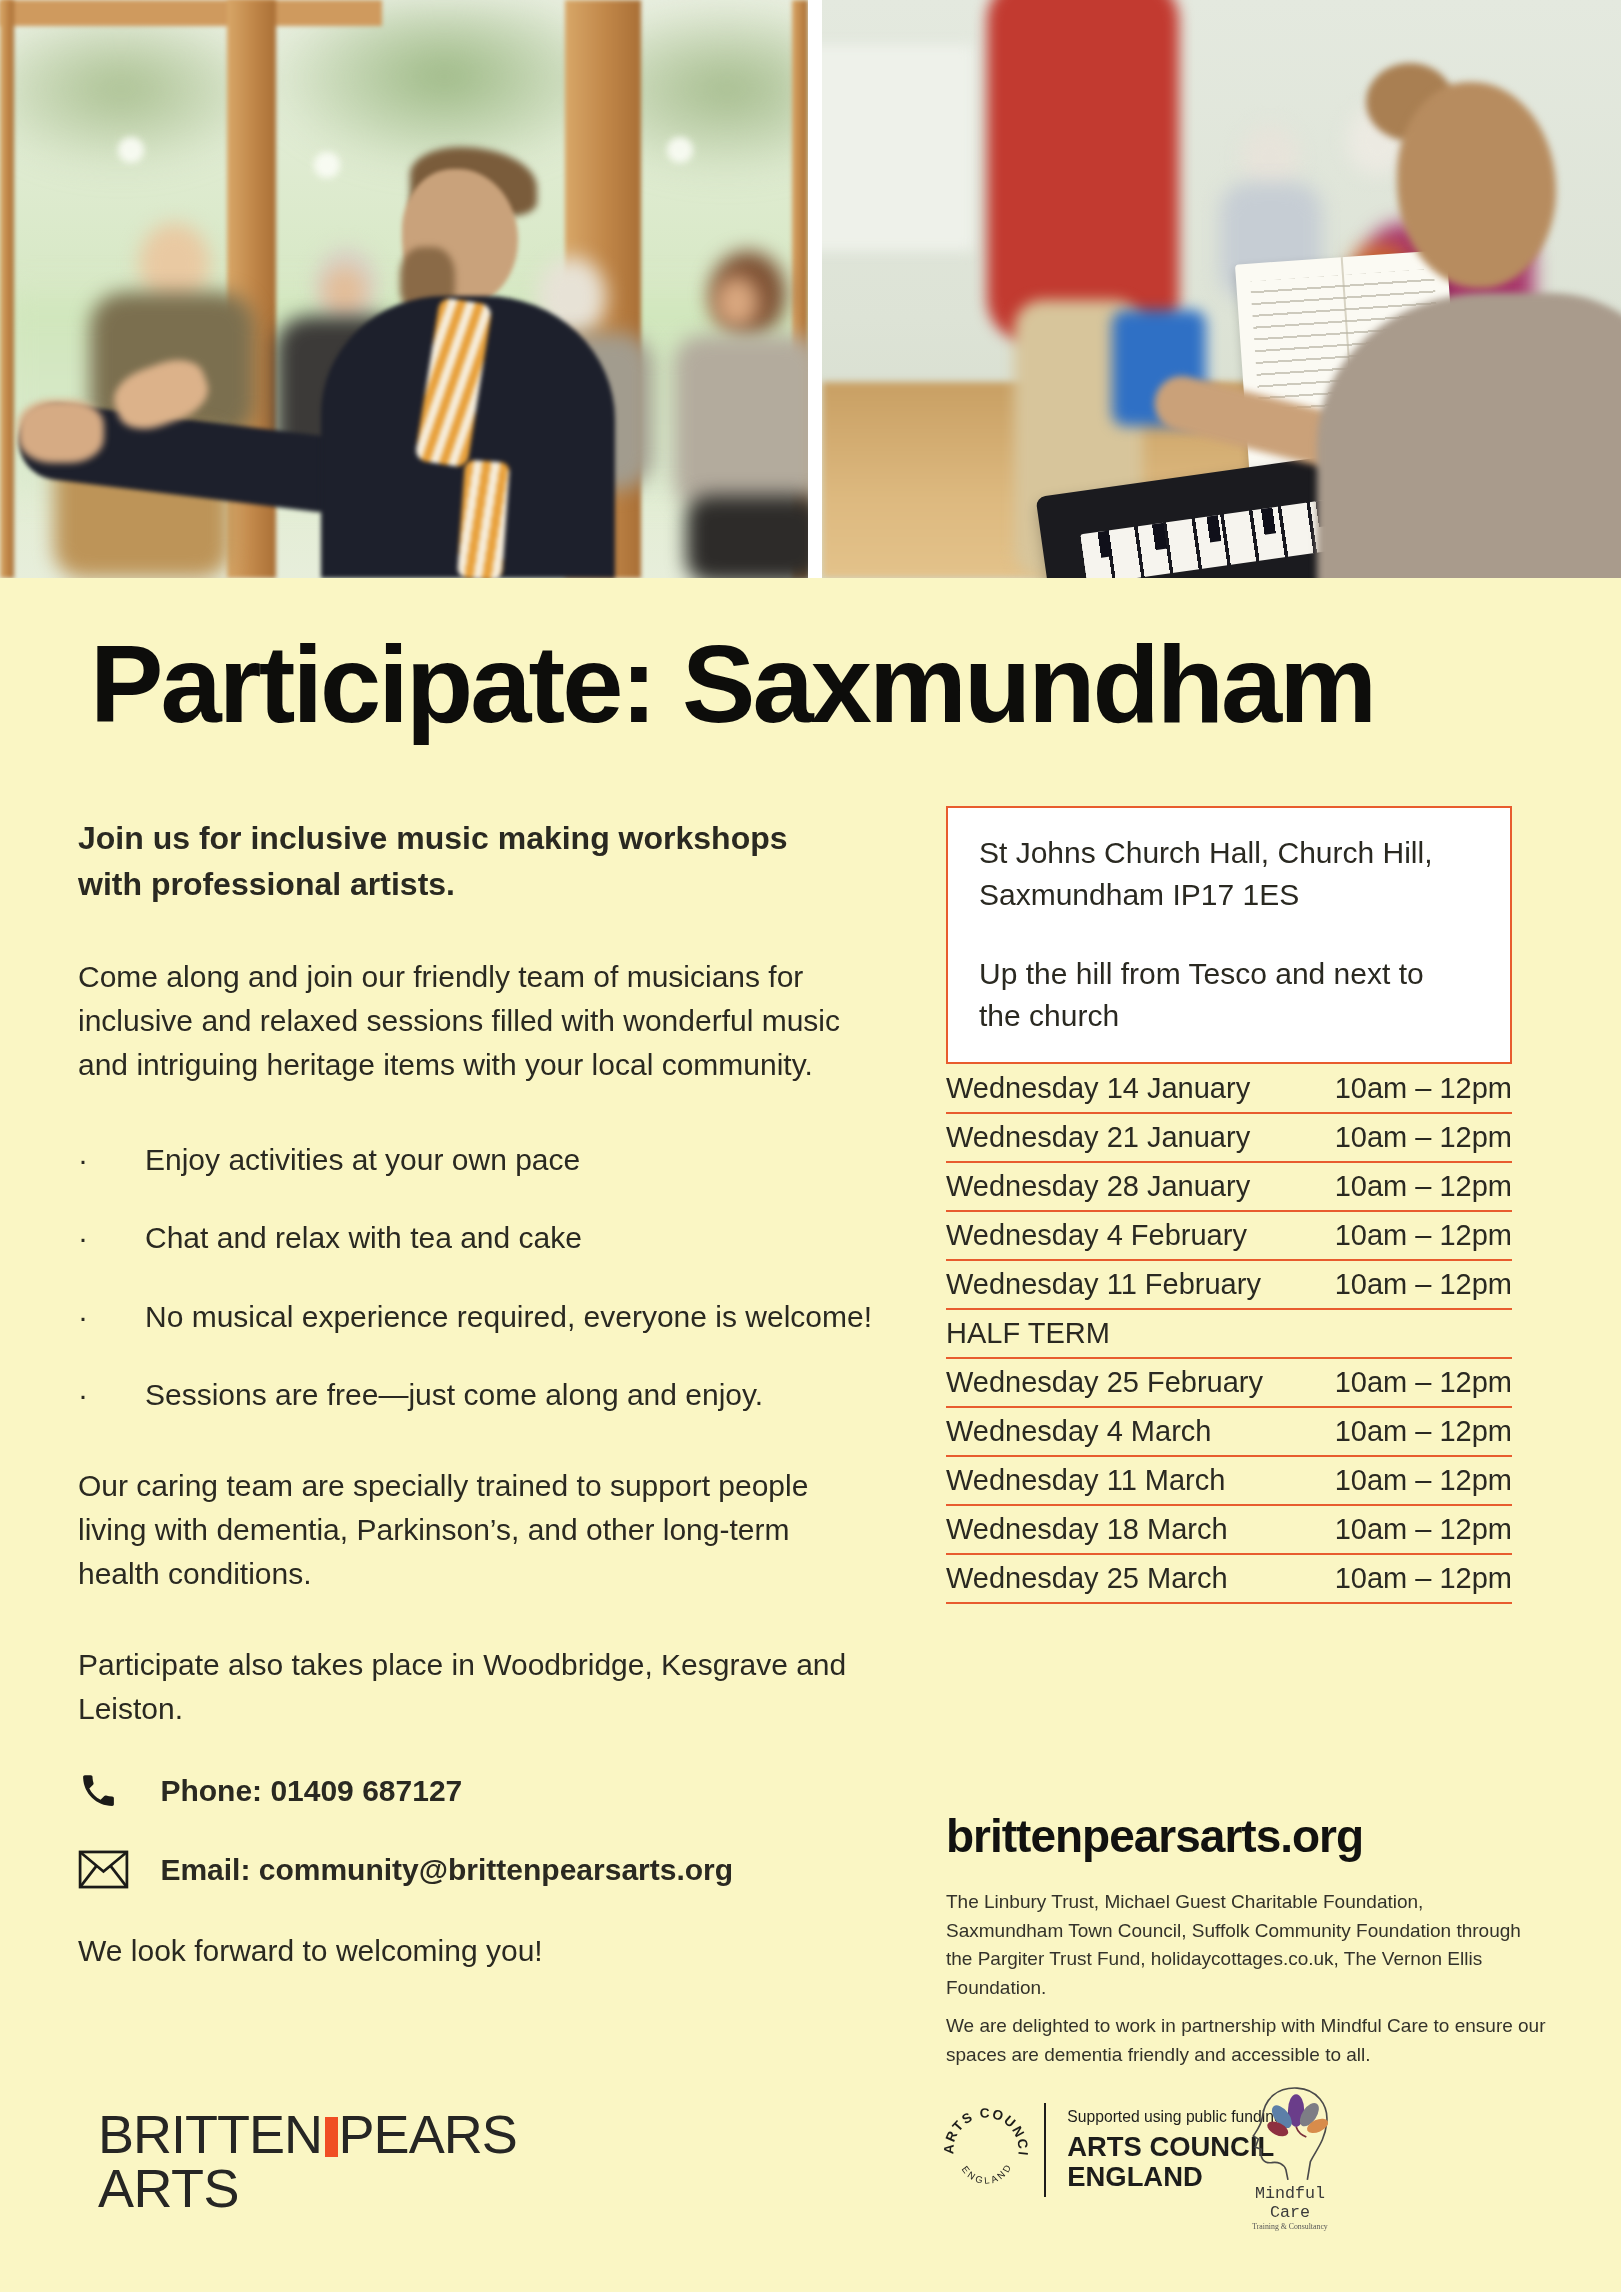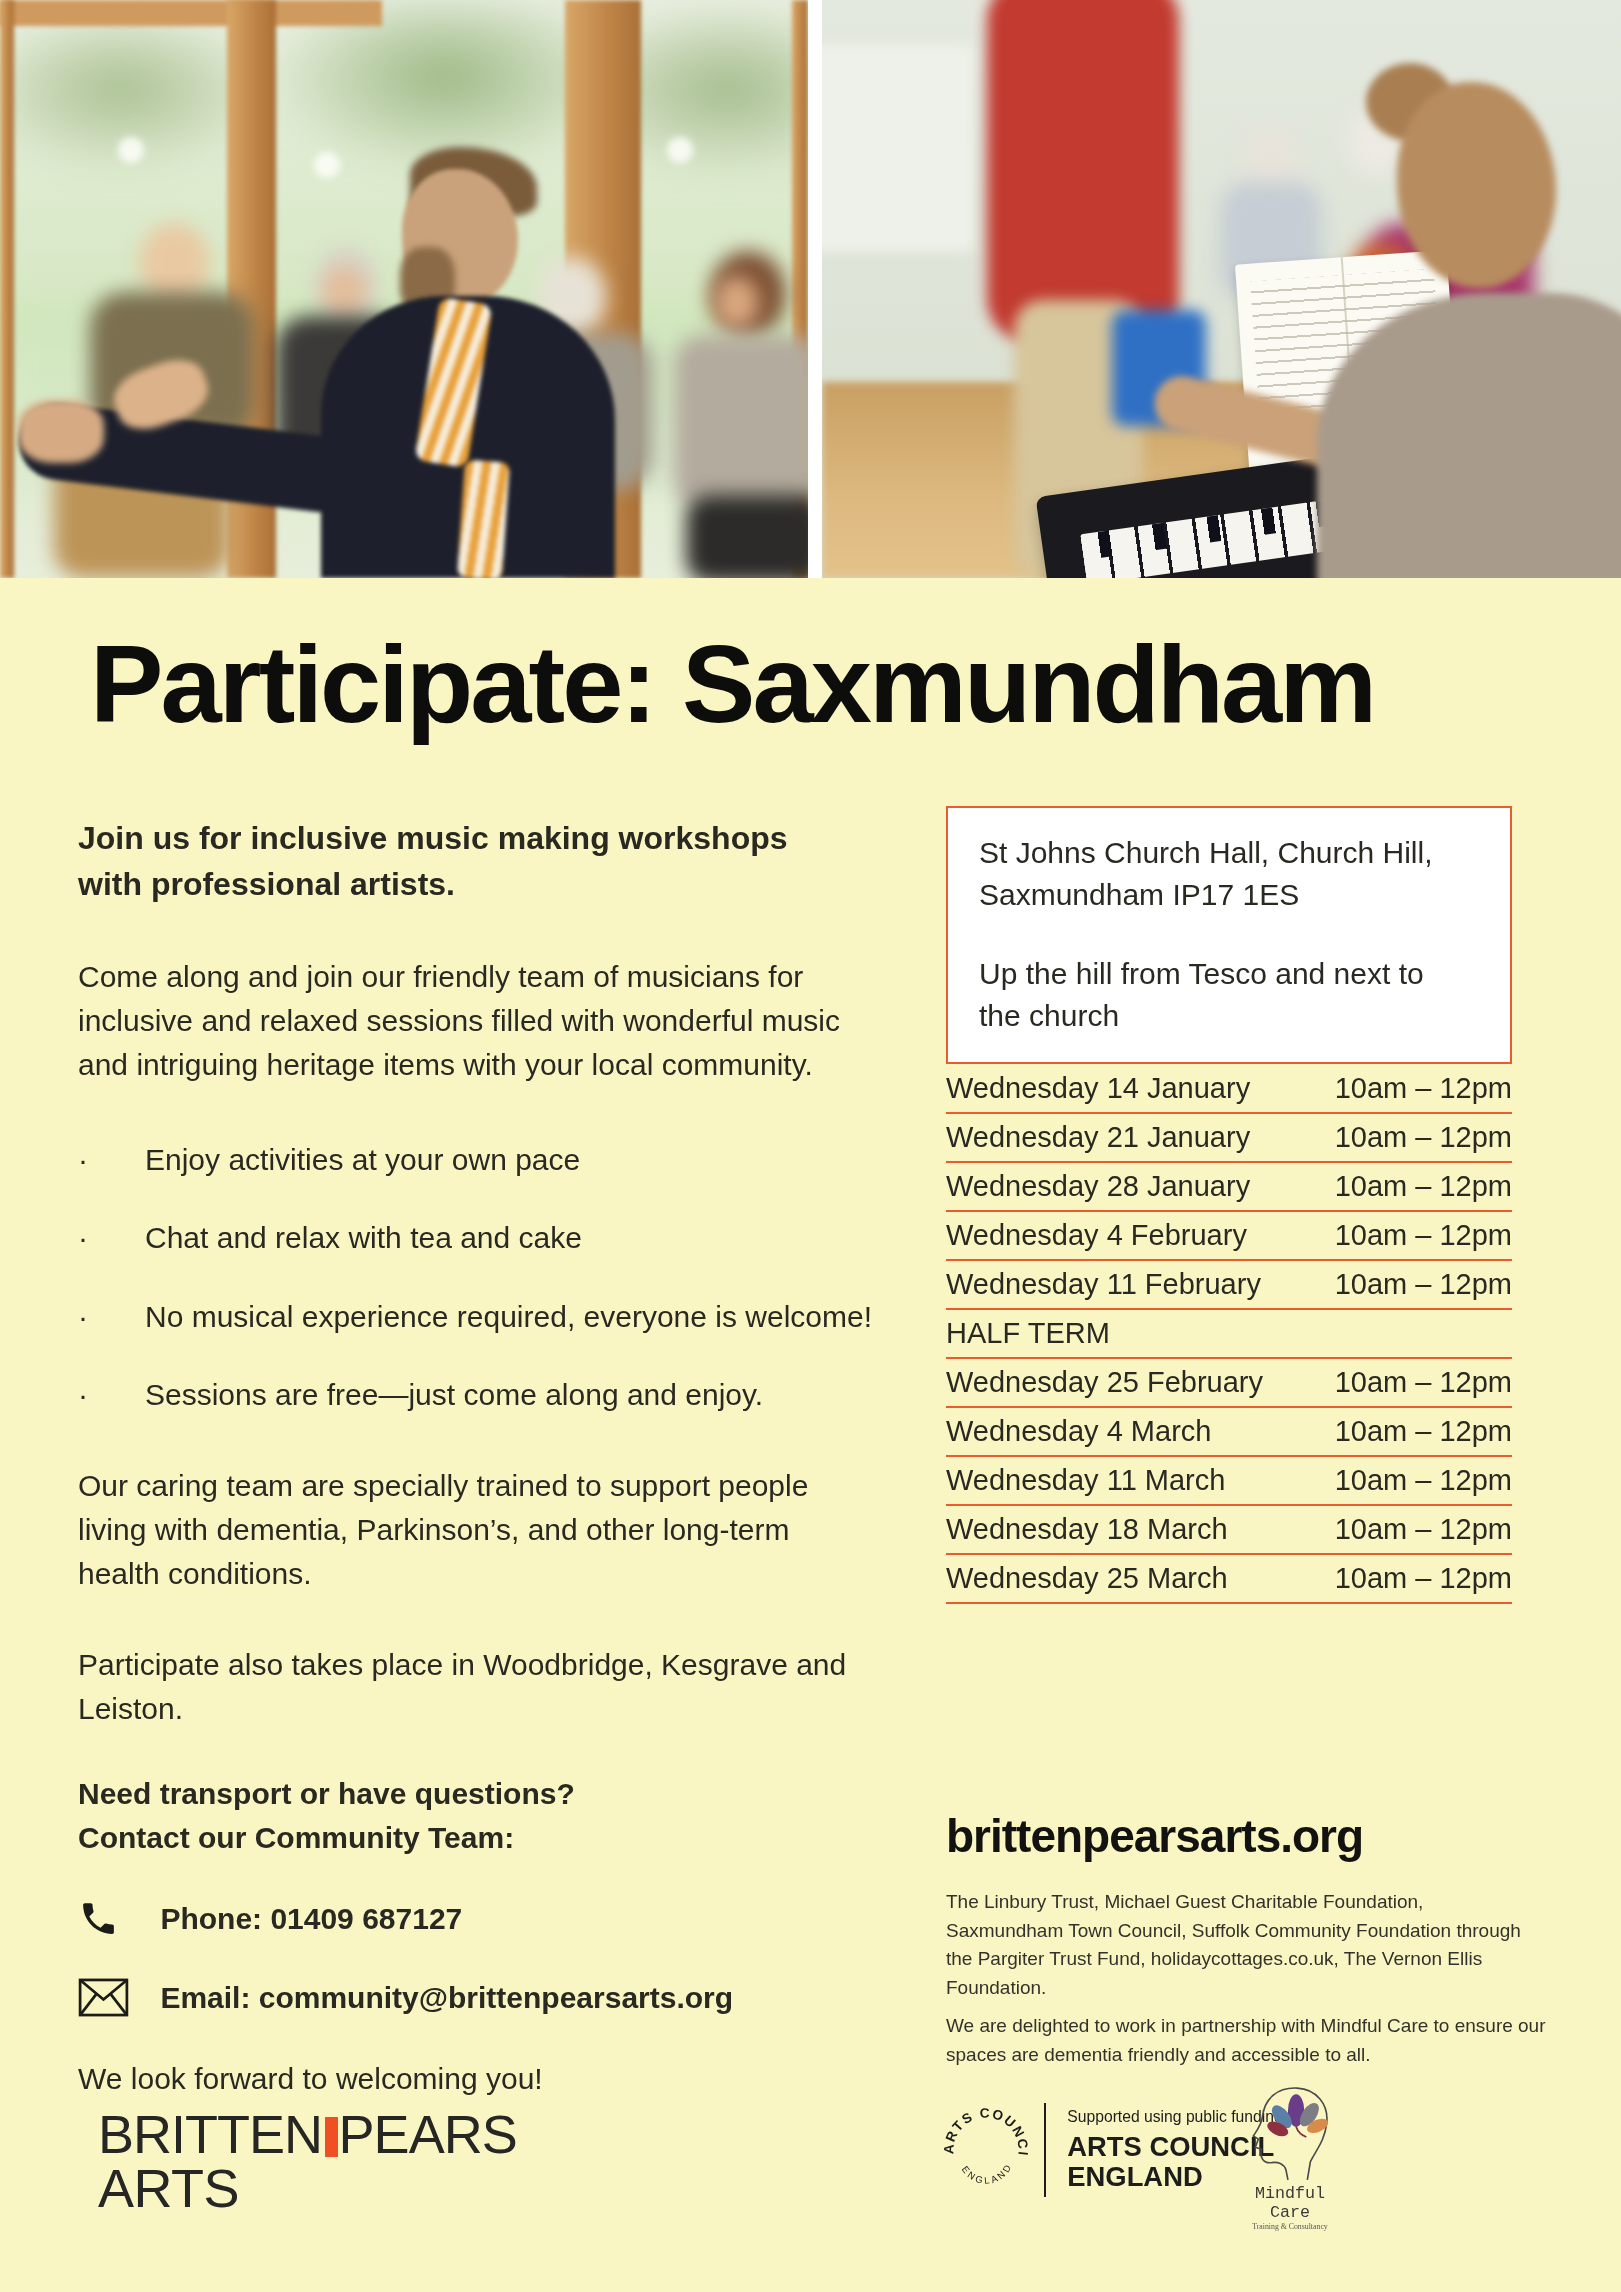--- a/index.html
+++ b/index.html
@@ -217,24 +217,20 @@
 
         <div class="bullet-row">
           <span class="bullet-dot">·</span>
           <span class="bullet-text">Sessions are free—just come along and enjoy.</span>
         </div>
       </div>
 
     <div class="para">Our caring team are specially trained to support people living with dementia, Parkinson’s, and other long-term health conditions.</div>
     <div class="para">Participate also takes place in Woodbridge, Kesgrave and Leiston.</div>
 
-    <div class="contact-heading">
-      <div>Need transport or have questions?</div>
-      <div>Contact our Community Team:</div>
-    </div>
 
     <div class="icon-row">
       <span class="ic">
         <svg width="41" height="41" viewBox="0 0 24 24">
             <path fill="#1b1b18" d="M6.62 10.79c1.44 2.83 3.76 5.14 6.59 6.59l2.2-2.2c.27-.27.67-.36 1.02-.24 1.12.37 2.33.57 3.57.57.55 0 1 .45 1 1V20c0 .55-.45 1-1 1-9.39 0-17-7.61-17-17 0-.55.45-1 1-1h3.5c.55 0 1 .45 1 1 0 1.25.2 2.45.57 3.57.11.35.03.74-.25 1.02l-2.2 2.2z"></path>
           </svg>
       </span>
       <span class="icon-label">Phone: 01409 687127</span>
     </div>
 

